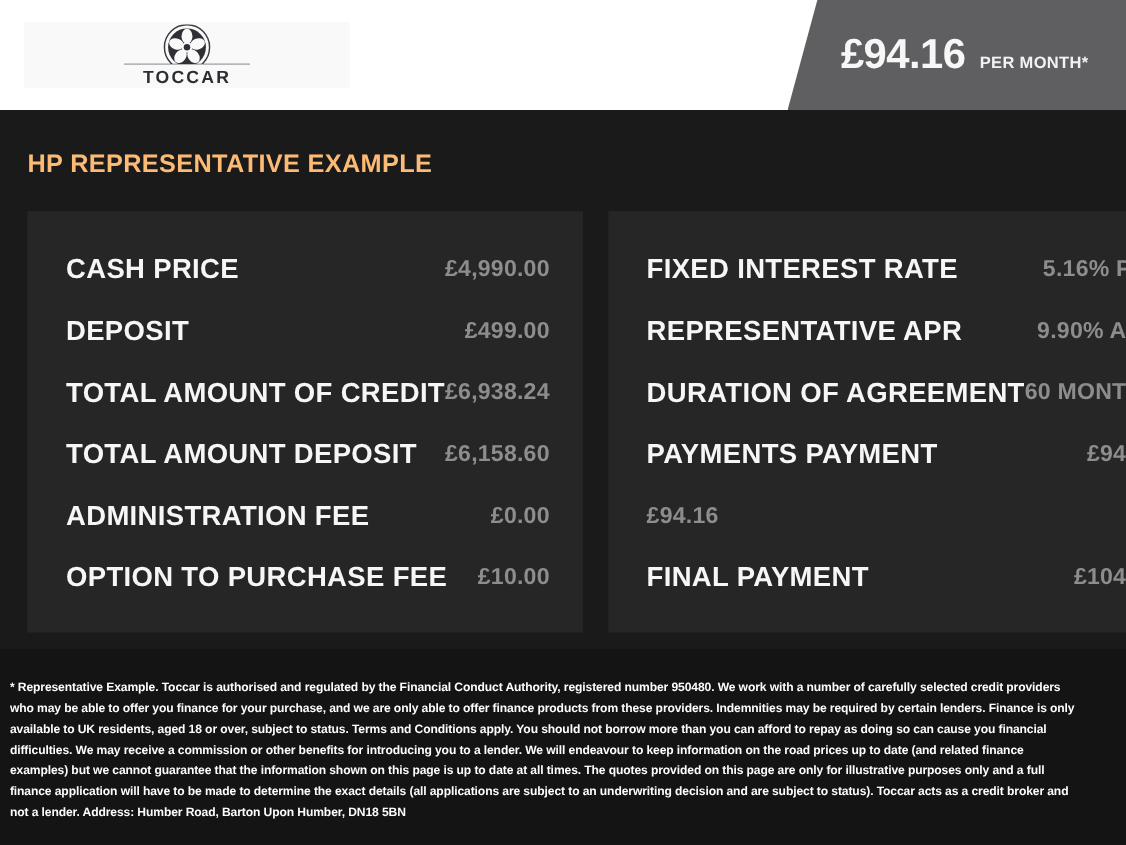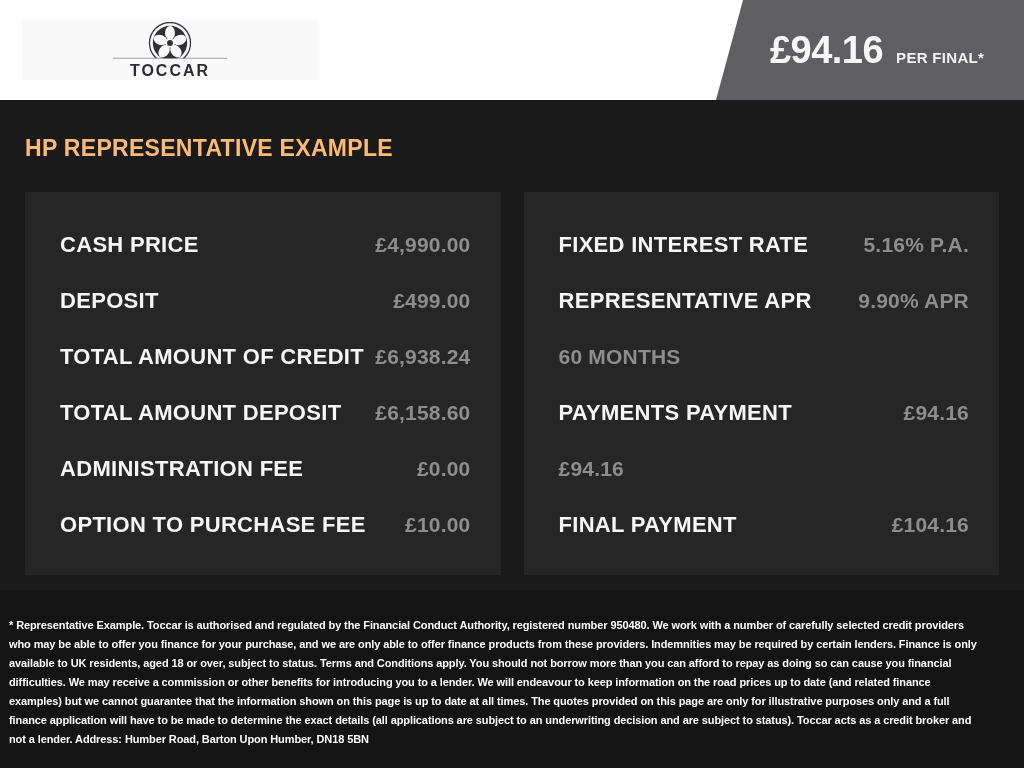--- a/index.html
+++ b/index.html
@@ -41,21 +41,21 @@
   .panels{display:flex;gap:23px;height:383px;}
   .panel{
     flex:1;background:#262626;box-sizing:border-box;
     padding:25px 30px 22px 35px;
     display:flex;flex-direction:column;
   }
   .row{
     height:56px;display:flex;align-items:center;
     justify-content:space-between;
   }
-  .lbl{color:#f6f6f6;font-size:22px;font-weight:700;letter-spacing:0.3px;white-space:nowrap;}
+  .lbl{color:#f6f6f6;font-size:25px;font-weight:700;letter-spacing:0.3px;white-space:nowrap;}
   .val{color:#8d8d8d;font-size:21px;font-weight:700;letter-spacing:0.2px;white-space:nowrap;}
   
   .footer{
     margin-top:15px;background:#141414;height:178px;box-sizing:border-box;
     padding:26px 25px 0 9px;
   }
   .disclaimer{
     margin:0;color:#fdfdfd;font-size:11px;font-weight:700;
     line-height:19px;letter-spacing:-0.1px;max-width:974px;
   }
@@ -84,21 +84,21 @@
         </g>
         <circle cx="60" cy="22" r="5" fill="#f9f9f9"></circle>
         <circle cx="60" cy="22" r="3.1" fill="#2f3036"></circle>
       </g>
     </svg>
     <div class="logo-text">TOCCAR</div>
   </div>
   <div class="price-banner">
     <div class="price-inner">
       <span class="price-amount">£94.16</span>
-      <span class="price-period">PER FINAL*</span>
+      <span class="price-period">PER MONTH*</span>
     </div>
   </div>
 </div>
 
 <div class="main">
   <h1 class="page-title">HP REPRESENTATIVE EXAMPLE</h1>
 
   <div class="panels">
     <div class="panel">
       <div class="row">
@@ -130,20 +130,21 @@
     <div class="panel">
       <div class="row">
         <span class="lbl">FIXED INTEREST RATE</span>
         <span class="val">5.16% P.A.</span>
       </div>
       <div class="row">
         <span class="lbl">REPRESENTATIVE APR</span>
         <span class="val">9.90% APR</span>
       </div>
       <div class="row">
+        <span class="lbl">DURATION OF AGREEMENT</span>
         <span class="val">60 MONTHS</span>
       </div>
       <div class="row">
         <span class="lbl">PAYMENTS PAYMENT</span>
         <span class="val">£94.16</span>
       </div>
       <div class="row">
         <span class="val">£94.16</span>
       </div>
       <div class="row">

